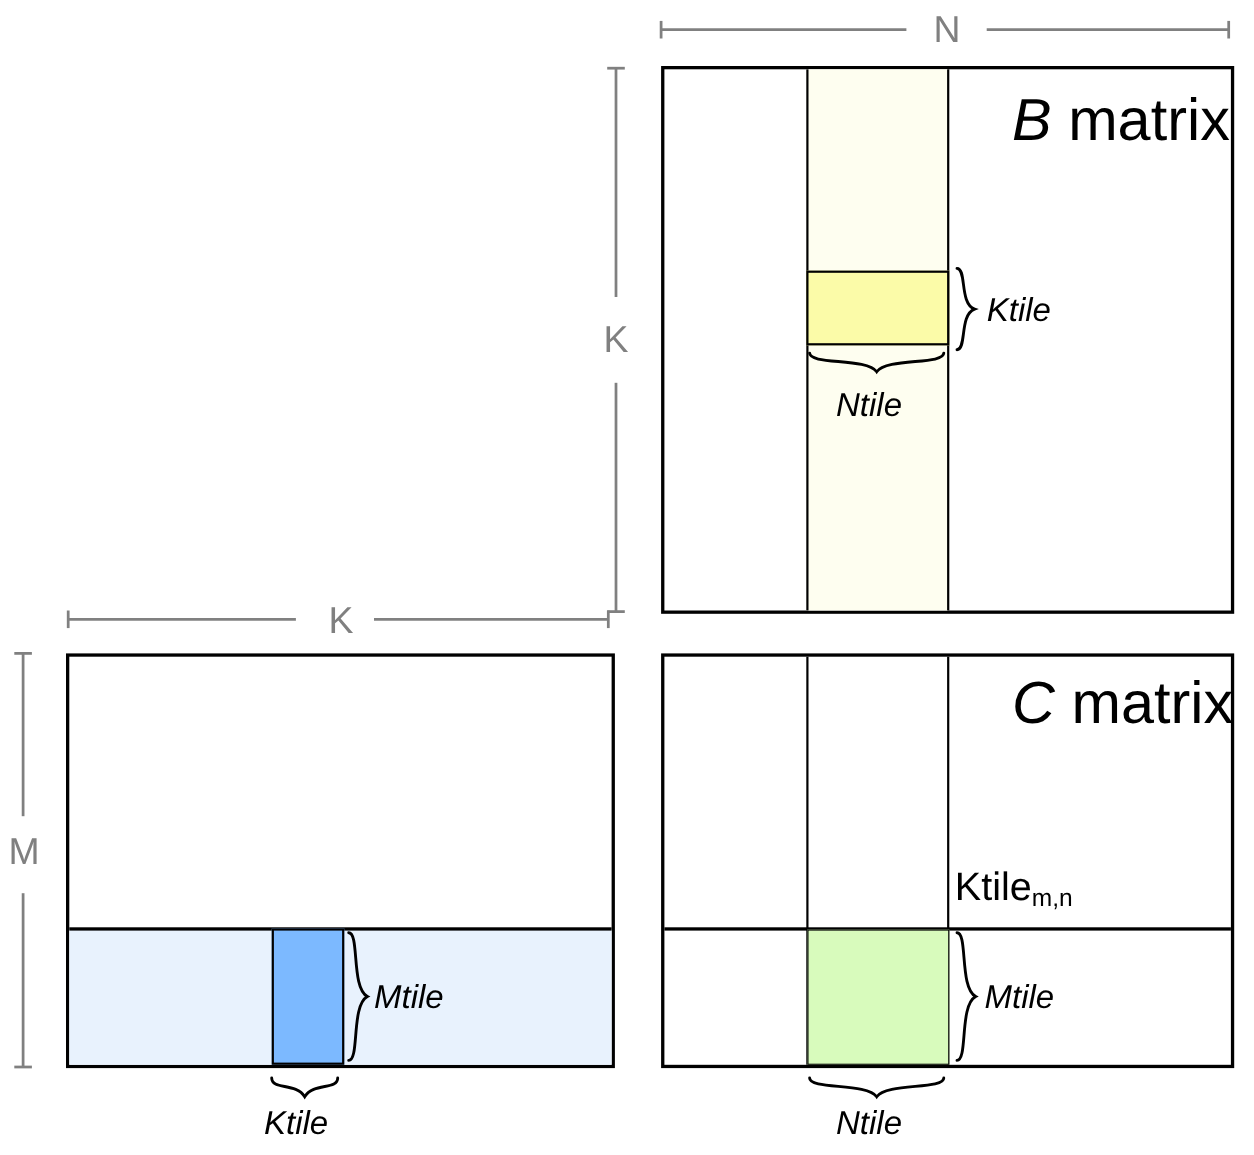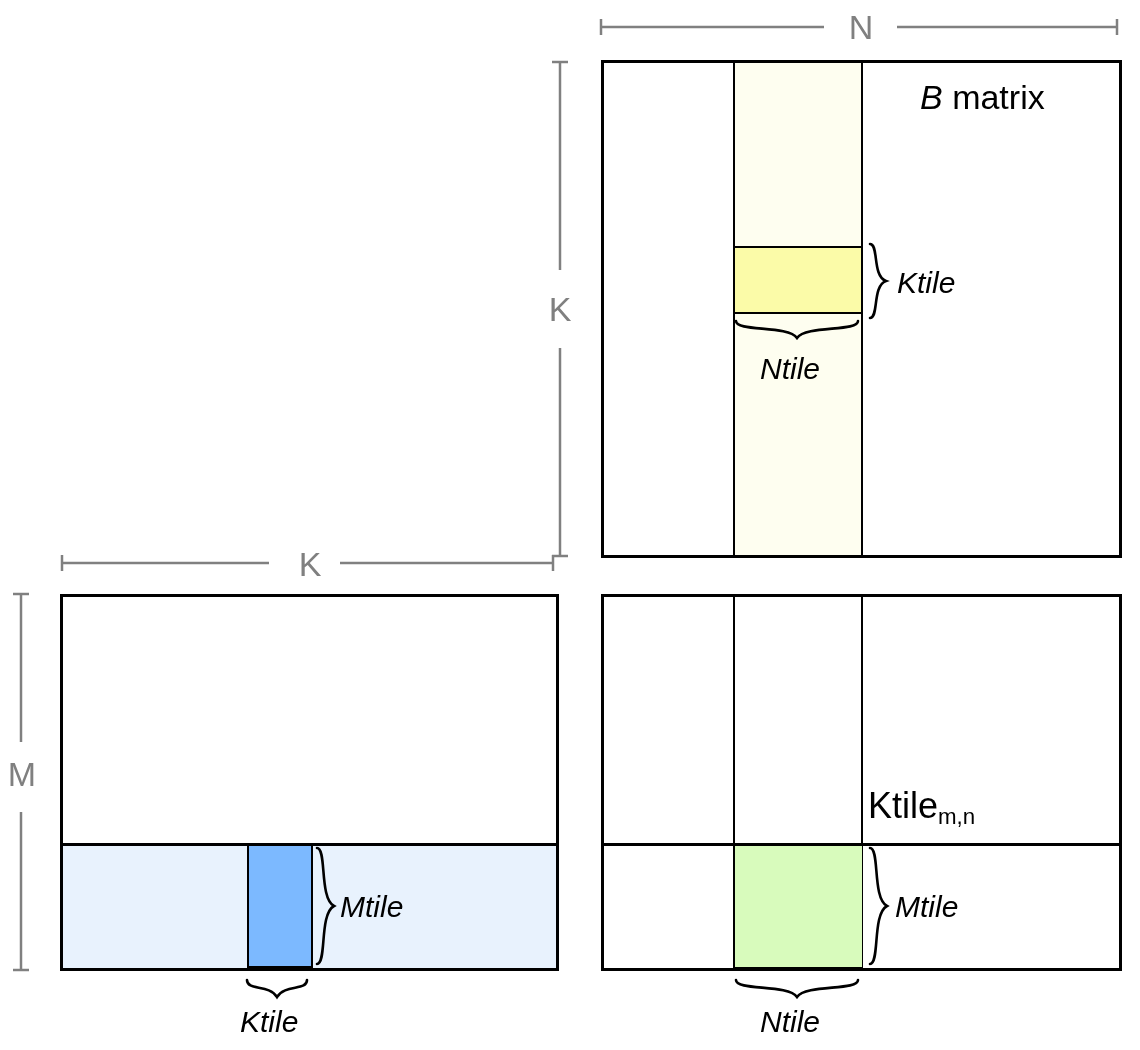--- a/index.html
+++ b/index.html
@@ -38,21 +38,21 @@
     height: 3px;
     background: #000000;
   }
   .tile {
     position: absolute;
     box-sizing: border-box;
     border: 2px solid #000000;
   }
   .mtitle {
     position: absolute;
-    font-size: 34px;
+    font-size: 54px;
     color: #000000;
     white-space: nowrap;
     letter-spacing: 0px;
   }
   .mtitle .sym {
     font-style: italic;
   }
   .blocklabel {
     position: absolute;
     font-size: 36px;
@@ -170,20 +170,21 @@
   <div class="mbox" style="left:601px; top:594px; width:521px; height:377px;">
 
     <div class="gridline-v" style="left:129px; top:0px; height:371px;"></div>
     <div class="gridline-v" style="left:257px; top:0px; height:371px;"></div>
 
     <div class="gridline-h" style="left:0px; top:246px; width:515px;"></div>
 
     <div class="tile" style="left:130px; top:248px; width:129px; height:123px; background:#D8FBBC; border-width:1.5px;"></div>
   </div>
 
+  <div class="mtitle" style="left:920px; top:608px;"><span class="sym">C</span><span> matrix</span></div>
 
   <div class="blocklabel" style="left:868px; top:785px;"><span>Ktile</span><sub>m,n</sub></div>
 
   <svg class="bracesvg" style="left:866px; top:845px; width:30px; height:122px;" viewBox="0 0 30 122">
     <path d="M 4 3 C 14 3, 6 53, 21 61 C 6 69, 14 119, 4 119" fill="none" stroke="#000000" stroke-width="2.6" stroke-linecap="round"></path>
   </svg>
   <div class="tilelabel" style="left:895px; top:890px;">Mtile</div>
 
   <svg class="bracesvg" style="left:733px; top:977px; width:130px; height:28px;" viewBox="0 0 130 28">
     <path d="M 3 3 C 3 14, 55 7, 64 20 C 73 7, 125 14, 125 3" fill="none" stroke="#000000" stroke-width="2.6" stroke-linecap="round"></path>

